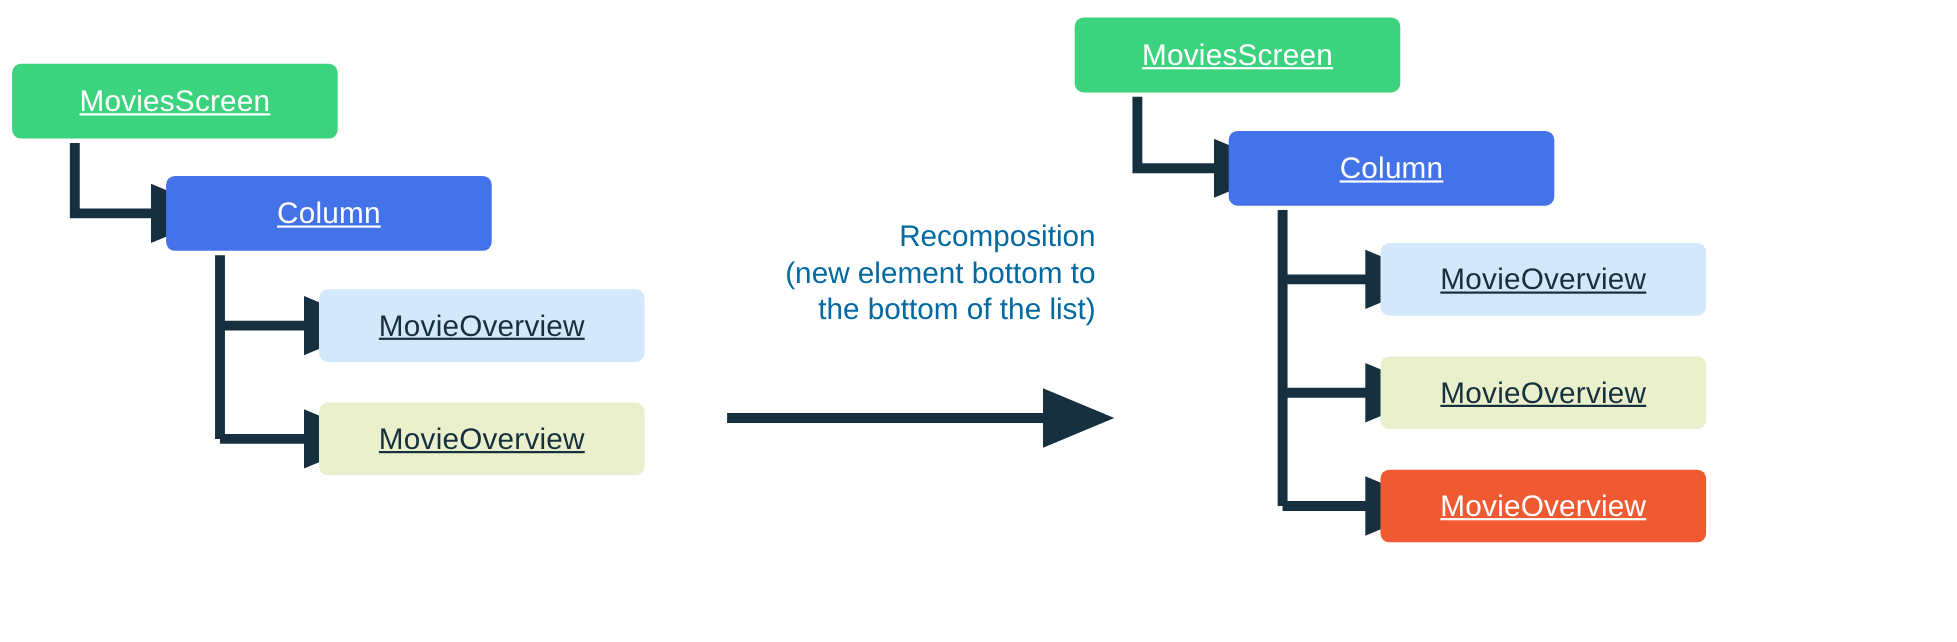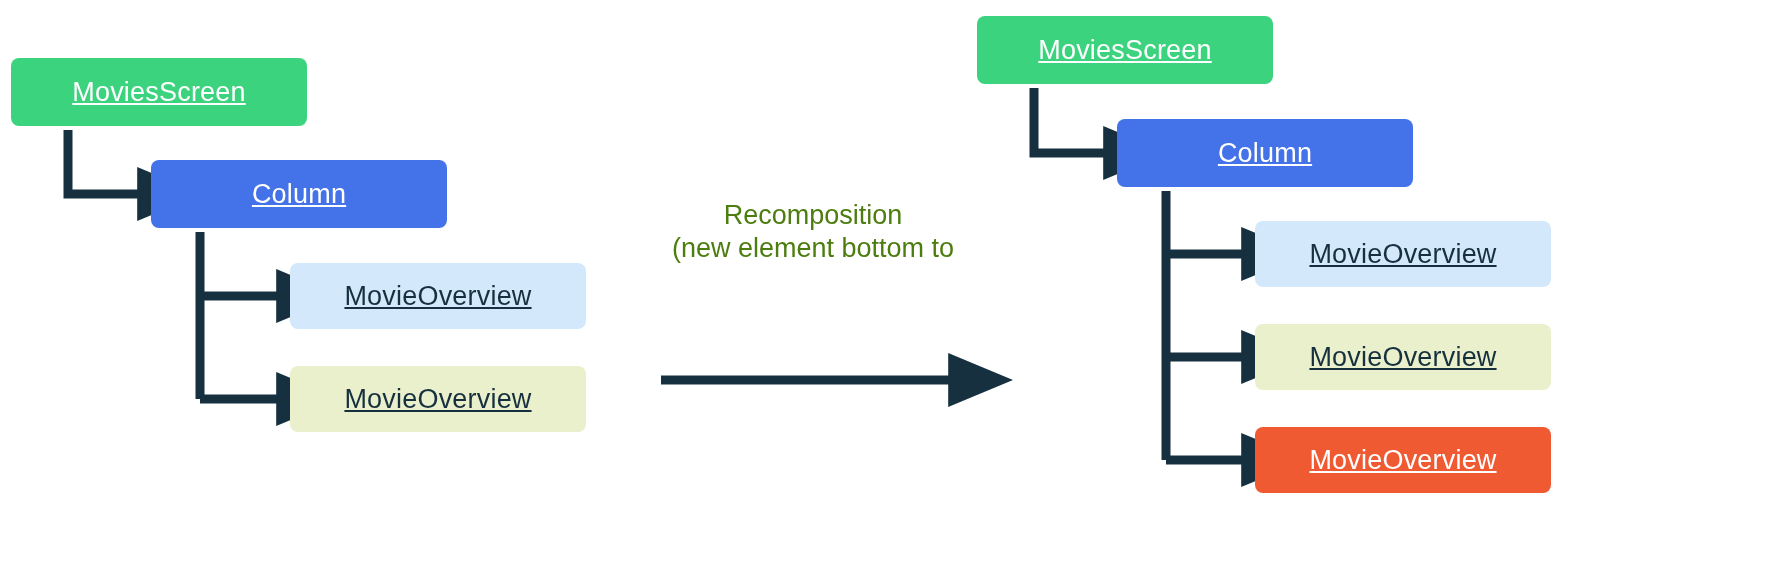--- a/index.html
+++ b/index.html
@@ -83,23 +83,24 @@
   <div class="node" id="left-column" style="left: 151px; top: 160px; width: 296px; height: 68px; background: rgb(68, 114, 232); color: rgb(255, 255, 255); font-size: 27px;">
     <span class="node-label">Column</span>
   </div>
   <div class="node" id="left-movie-overview-1" style="left: 290px; top: 263px; width: 296px; height: 66px; background: rgb(211, 233, 251); color: rgb(22, 48, 63); font-size: 27px;">
     <span class="node-label">MovieOverview</span>
   </div>
   <div class="node" id="left-movie-overview-2" style="left: 290px; top: 366px; width: 296px; height: 66px; background: rgb(233, 240, 203); color: rgb(22, 48, 63); font-size: 27px;">
     <span class="node-label">MovieOverview</span>
   </div>
 
-  <div class="caption" id="recomposition-caption" style="left: 661px; top: 199px; width: 304px; color: #4d7c0f; font-size: 27px;">
+  <div class="caption" id="recomposition-caption" style="left: 692px; top: 199px; width: 304px; color: #0369a1; font-size: 27px; text-align: right;">
     <span class="caption-line">Recomposition</span>
     <span class="caption-line">(new element bottom to</span>
+    <span class="caption-line">the bottom of the list)</span>
   </div>
 
   <div class="node" id="right-movies-screen" style="left: 977px; top: 16px; width: 296px; height: 68px; background: rgb(60, 211, 127); color: rgb(255, 255, 255); font-size: 27px;">
     <span class="node-label">MoviesScreen</span>
   </div>
   <div class="node" id="right-column" style="left: 1117px; top: 119px; width: 296px; height: 68px; background: rgb(68, 114, 232); color: rgb(255, 255, 255); font-size: 27px;">
     <span class="node-label">Column</span>
   </div>
   <div class="node" id="right-movie-overview-1" style="left: 1255px; top: 221px; width: 296px; height: 66px; background: rgb(211, 233, 251); color: rgb(22, 48, 63); font-size: 27px;">
     <span class="node-label">MovieOverview</span>

